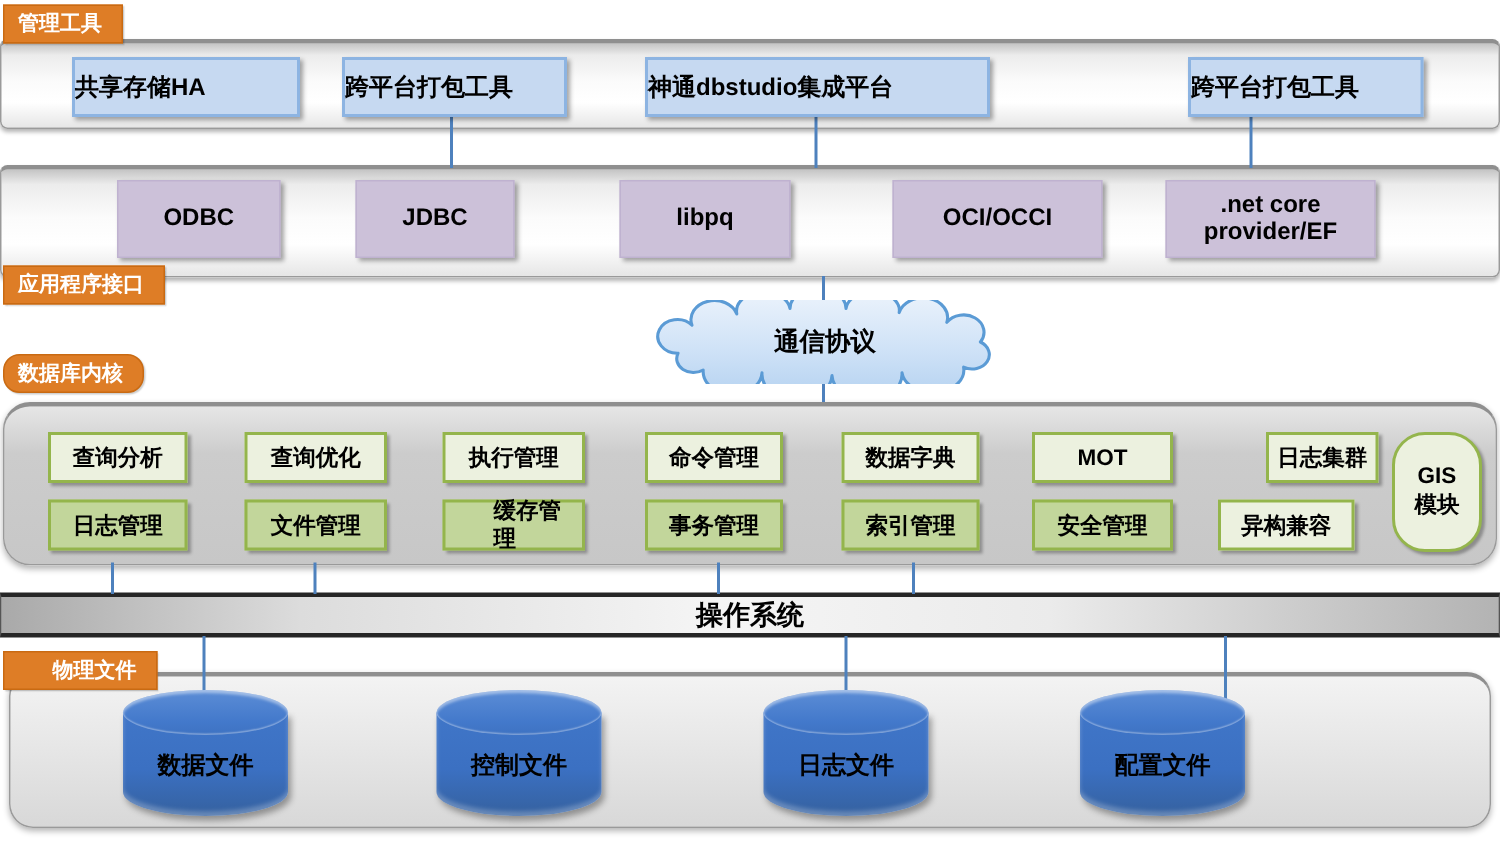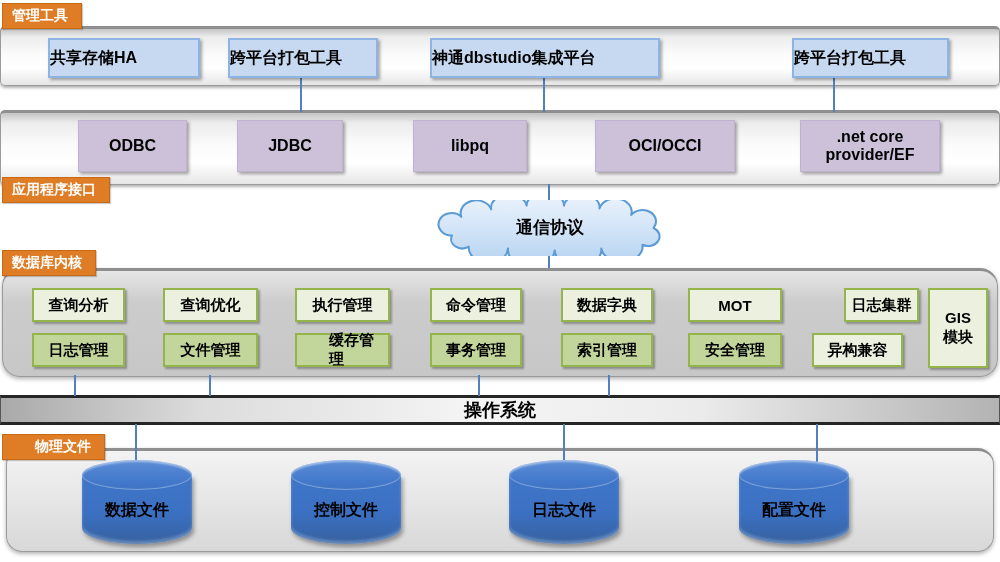--- a/index.html
+++ b/index.html
@@ -59,21 +59,21 @@
   }
   .kbox {
     position:absolute; z-index:3; height:34px;
     border:2px solid #94B54C;
     box-shadow:2px 2px 2px rgba(0,0,0,0.3);
     display:flex; align-items:center; justify-content:center;
     font-size:15px; font-weight:bold;
   }
   .kbox.light { background:#ECF1DF; }
   .kbox.dark  { background:#C2D69B; }
-  .kbox.tall  { height:80px; flex-direction:column; line-height:1.25; }
+  .kbox.tall  { height:80px; flex-direction:column; line-height:1.25;border-radius:22px; }
   .r1 { top:288px; } .r2 { top:333px; }
   
   .osbar {
     position:absolute; z-index:1; left:0; top:395px; width:1000px; height:30px;
     border-top:3px solid #262626; border-bottom:3px solid #262626;
     border-left:1px solid #555; border-right:1px solid #555;
     background:linear-gradient(90deg,#a9a9a9 0%,#dcdcdc 20%,#f5f5f5 48%,#ebebeb 70%,#b3b3b3 100%);
     display:flex; align-items:center; justify-content:center;
     font-size:18px; font-weight:bold;
   }
@@ -145,21 +145,21 @@
     </div>
   <div class="purplebox" style="left:237px;width:106px;">
       <span>JDBC</span>
     </div>
   <div class="purplebox" style="left:413px;width:114px;">
       <span>libpq</span>
     </div>
   <div class="purplebox" style="left:595px;width:140px;">
       <span>OCI/OCCI</span>
     </div>
-  <div class="purplebox" style="left:777px;width:140px;margin-left:23px;">
+  <div class="purplebox" style="left:777px;width:140px;">
       <span>.net core provider/EF</span>
     </div>
 
   <div class="tab" style="left:2px;top:177px;">
     <span>应用程序接口</span>
   </div>
 
   <div class="cloud">
     <svg width="270" height="56" viewBox="0 0 250 60">
       <defs>
@@ -180,21 +180,21 @@
            A12,10 0 1,1 224,48
            A15,11 0 0,1 180,52
            A16,12 0 0,1 130,54
            A16,12 0 0,1 80,52
            A14,11 0 0,1 38,50
            A12,10 0 0,1 20,38 Z"></path>
     </svg>
     <div class="cloud-label">通信协议</div>
   </div>
 
-  <div class="tab" style="left:2px;top:250px;">
+  <div class="tab" style="left:2px;top:236px;border-radius:11px;">
     <span>数据库内核</span>
   </div>
 
   <div class="panel kernel-panel"></div>
 
   <div class="kbox light r1" style="left:32px;width:93px;">
       <span>查询分析</span>
     </div>
   <div class="kbox light r1" style="left:163px;width:95px;">
       <span>查询优化</span>
@@ -260,19 +260,19 @@
   <div class="cyl" style="left:291px;">
     <div class="body"></div>
     <div class="top"></div>
     <div class="label">控制文件</div>
   </div>
   <div class="cyl" style="left:509px;padding-left:46px;">
     <div class="body"></div>
     <div class="top"></div>
     <div class="label">日志文件</div>
   </div>
-  <div class="cyl" style="left:739px;padding-left:32px;">
+  <div class="cyl" style="left:720px;padding-left:32px;">
     <div class="body"></div>
     <div class="top"></div>
     <div class="label">配置文件</div>
   </div>
 
 </div>
 
 </body></html>

